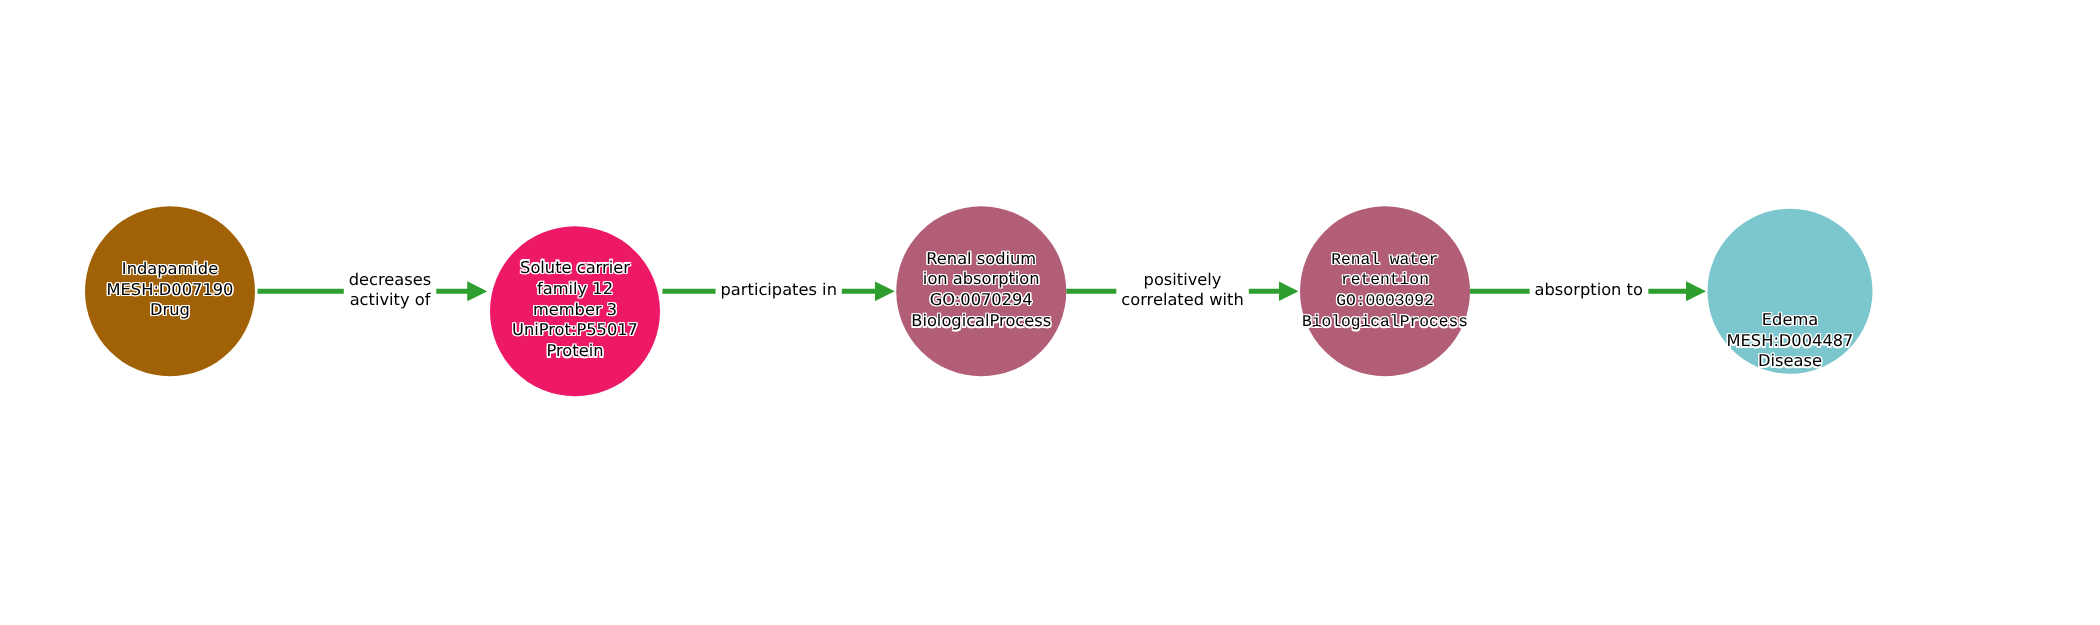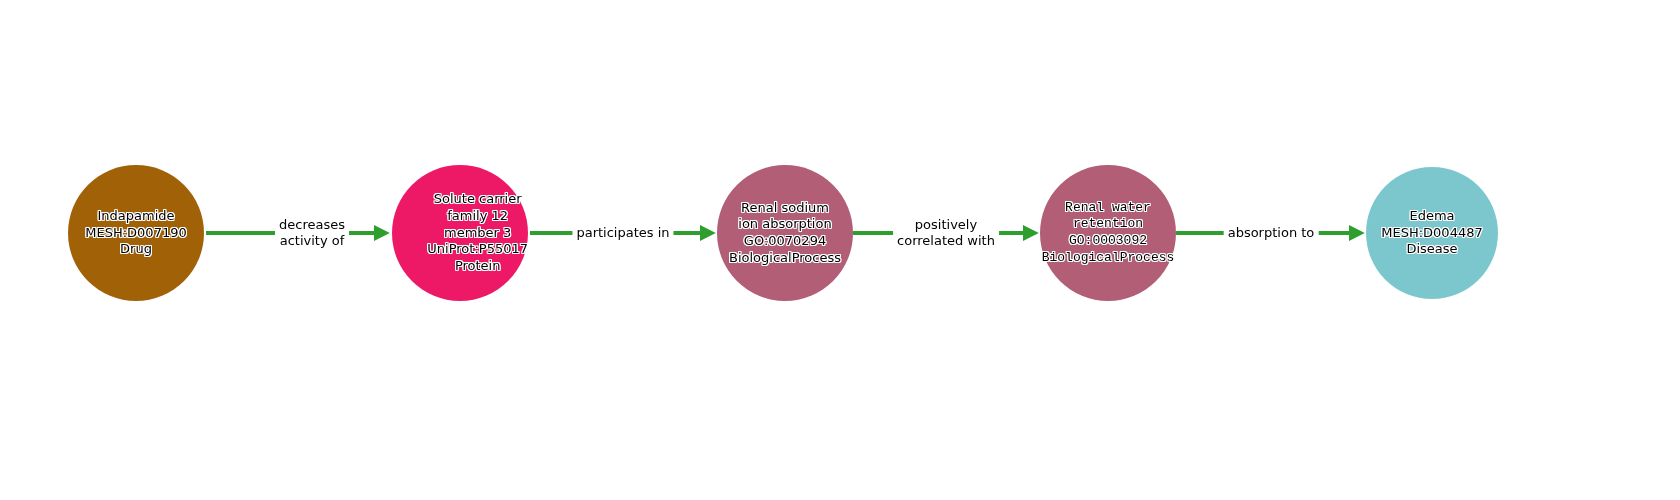--- a/index.html
+++ b/index.html
@@ -50,24 +50,24 @@
     transform: translate(-50%, -50%);
     font-size: 13px;
     line-height: 1.25;
     color: #000000;
     background: #ffffff;
     padding: 1px 4px;
     text-align: center;
     white-space: pre-line;
   }
   .node1 { left: 68px;   top: 165px; width: 136px; height: 136px; }
-  .node2 { left: 392px;  top: 165px; width: 136px; height: 136px; justify-content: flex-end; }
+  .node2 { left: 392px;  top: 181px; width: 136px; height: 136px; }
   .node3 { left: 717px;  top: 165px; width: 136px; height: 136px; }
   .node4 { left: 1040px; top: 165px; width: 136px; height: 136px; font-family: Liberation Mono, monospace; }
-  .node5 { left: 1366px; top: 167px; width: 132px; height: 132px; }
+  .node5 { left: 1366px; top: 167px; width: 132px; height: 132px; align-items: flex-end; }
   .lbl1 { left: 312px; }
   .lbl2 { left: 623px; }
   .lbl3 { left: 946px; }
   .lbl4 { left: 1271px; }
 </style>
 </head>
 <body>
 
 <div class="canvas">
 

